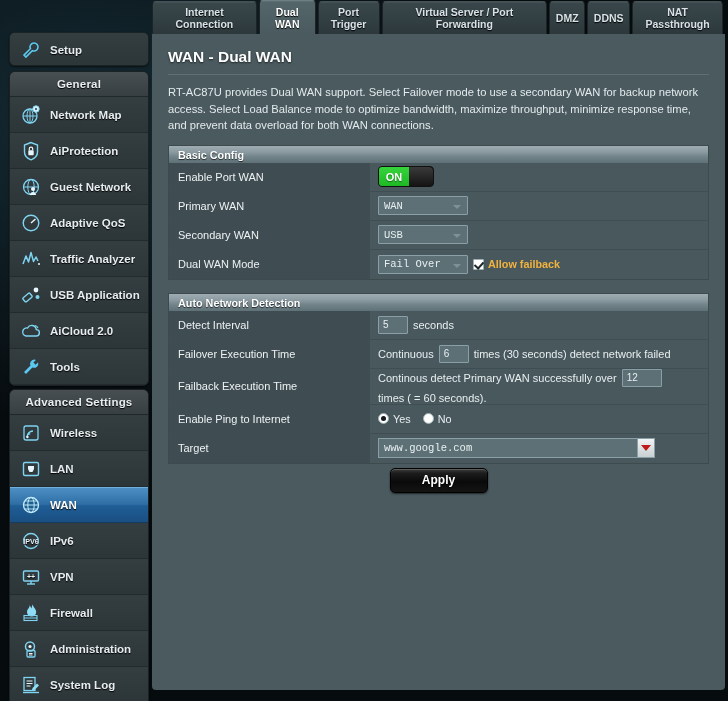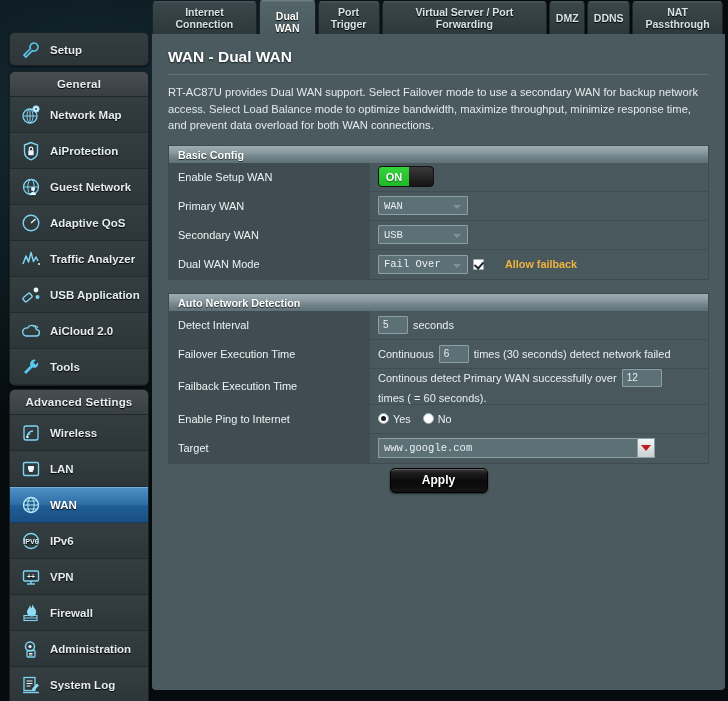--- a/index.html
+++ b/index.html
@@ -101,21 +101,20 @@
     text-shadow: 0 1px 1px #000;
     box-shadow: inset 0 1px 0 rgba(255,255,255,.05);
   }
   .tab.active {
     height: 34px;
     background: #4a5a5f;
     background: linear-gradient(180deg,#55666b 0%, #4a5a5f 100%);
     color: #ffffff;
     border-top: 1px solid #6b7f85;
     border-bottom: none;
-    align-items: flex-end;
   }
   .tab span { display: block; }
 
   
   #content {
     position: absolute; left: 152px; top: 34px; width: 573px; height: 656px;
     background: #4a5a5f;
     border-radius: 0 0 4px 4px;
     padding: 14px 16px 12px 16px;
   }
@@ -227,21 +226,21 @@
     border: 1px solid #8ba0a6;
     border-radius: 1px;
     color: #e8eff1;
     font-size: 10px;
     display: inline-flex; align-items: center;
     padding-left: 4px;
     cursor: text;
   }
   .num.w40 { width: 40px; }
 
-  .chk-wrap { display: inline-flex; align-items: center; gap: 21px; cursor: pointer; }
+  .chk-wrap { display: inline-flex; align-items: center; gap: 4px; cursor: pointer; }
   .chk {
     width: 11px; height: 11px;
     background: #ffffff;
     border: 1px solid #9fb0b5;
     position: relative;
     border-radius: 1px;
   }
   .chk::after {
     content: "";
     position: absolute; left: 2px; top: 0px;
@@ -575,21 +574,21 @@
 
     <div id="page-title">WAN - Dual WAN</div>
     <div id="title-rule"></div>
     <div id="desc">RT-AC87U provides Dual WAN support. Select Failover mode to use a secondary WAN for backup network access. Select Load Balance mode to optimize bandwidth, maximize throughput, minimize response time, and prevent data overload for both WAN connections.</div>
 
     <div class="sect">
       <div class="sect-head">Basic Config</div>
       <div class="tbl">
 
         <div class="row">
-          <div class="lbl">Enable Setup WAN</div>
+          <div class="lbl">Enable Port WAN</div>
           <div class="val">
             <div class="toggle">
               <div class="on-part">ON</div>
               <div class="knob"></div>
             </div>
           </div>
         </div>
 
         <div class="row">
           <div class="lbl">Primary WAN</div>

